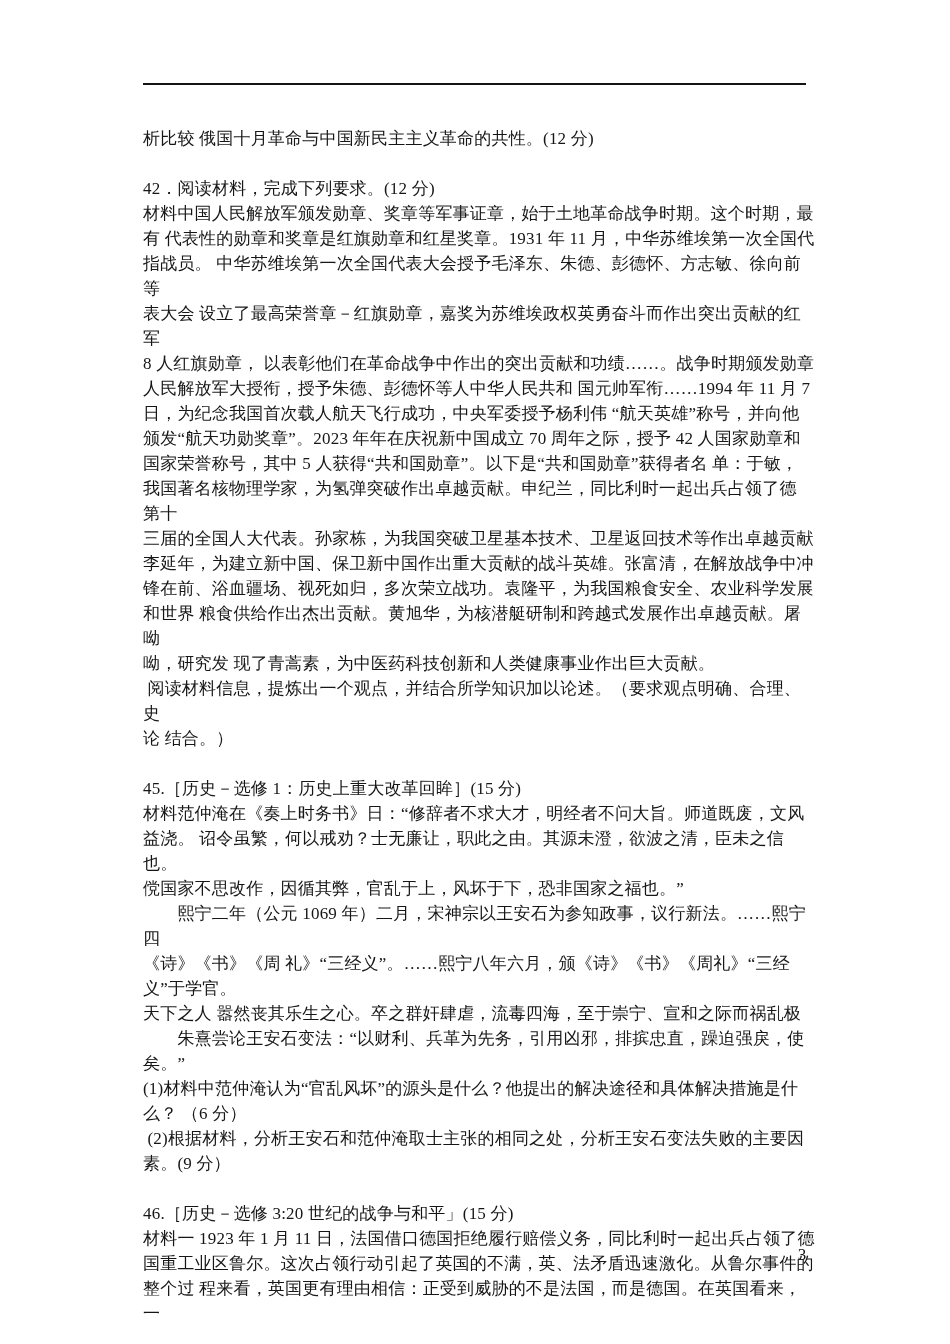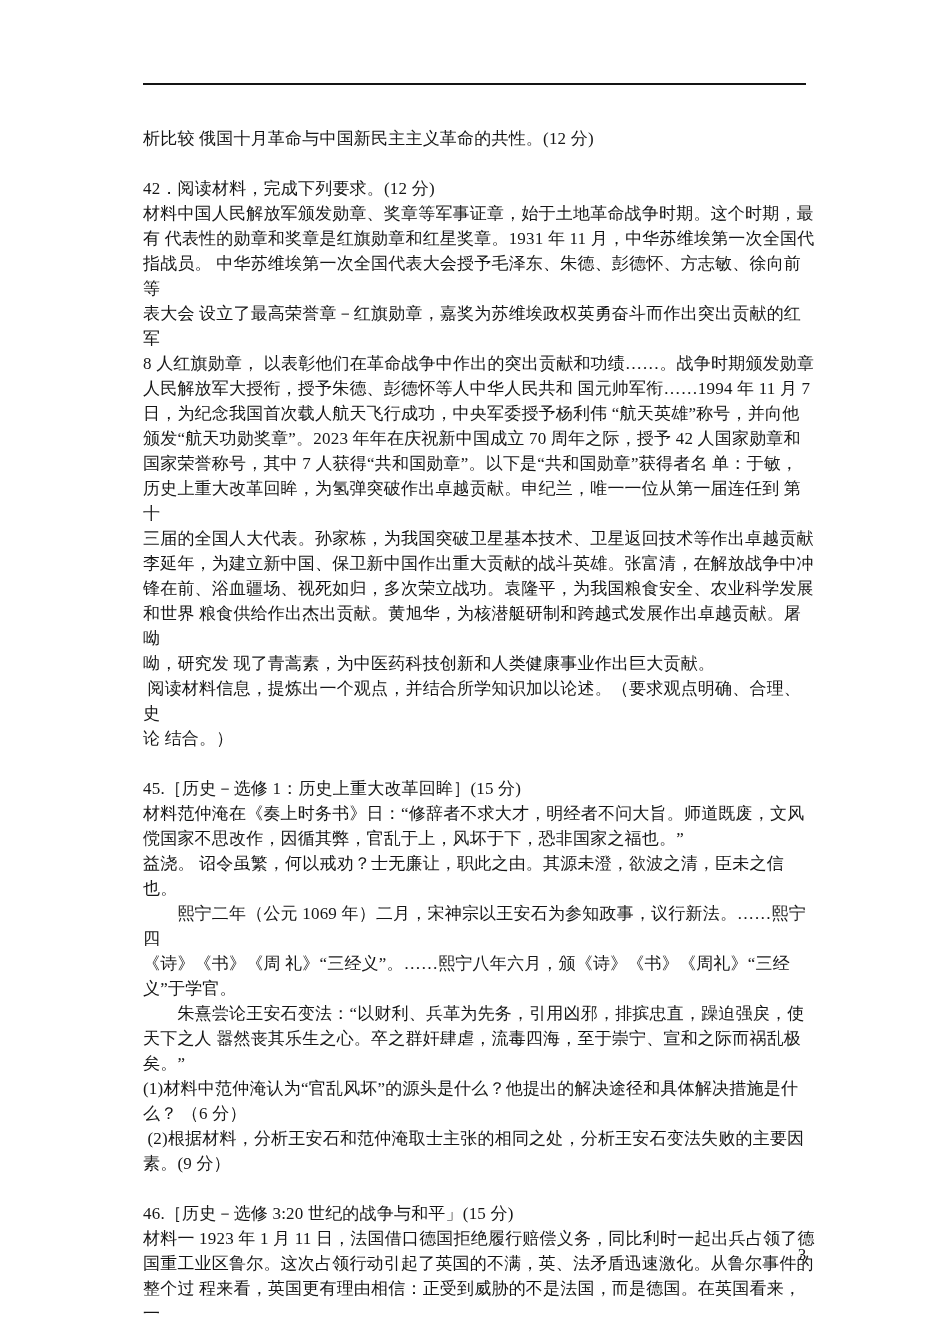--- a/index.html
+++ b/index.html
@@ -61,40 +61,40 @@
 
     <div class="line">42．阅读材料，完成下列要求。(12 分)</div>
     <div class="line">材料中国人民解放军颁发勋章、奖章等军事证章，始于土地革命战争时期。这个时期，最</div>
     <div class="line">有 代表性的勋章和奖章是红旗勋章和红星奖章。1931 年 11 月，中华苏维埃第一次全国代</div>
     <div class="line">指战员。 中华苏维埃第一次全国代表大会授予毛泽东、朱德、彭德怀、方志敏、徐向前等</div>
     <div class="line">表大会 设立了最高荣誉章－红旗勋章，嘉奖为苏维埃政权英勇奋斗而作出突出贡献的红军</div>
     <div class="line">8 人红旗勋章， 以表彰他们在革命战争中作出的突出贡献和功绩……。战争时期颁发勋章</div>
     <div class="line">人民解放军大授衔，授予朱德、彭德怀等人中华人民共和 国元帅军衔……1994 年 11 月 7</div>
     <div class="line">日，为纪念我国首次载人航天飞行成功，中央军委授予杨利伟 “航天英雄”称号，并向他</div>
     <div class="line">颁发“航天功勋奖章”。2023 年年在庆祝新中国成立 70 周年之际，授予 42 人国家勋章和</div>
-    <div class="line">国家荣誉称号，其中 7 人获得“共和国勋章”。以下是“共和国勋章”获得者名 单：于敏，</div>
-    <div class="line">历史上重大改革回眸，为氢弹突破作出卓越贡献。申纪兰，唯一一位从第一届连任到 第十</div>
+    <div class="line">国家荣誉称号，其中 5 人获得“共和国勋章”。以下是“共和国勋章”获得者名 单：于敏，</div>
+    <div class="line">我国著名核物理学家，为氢弹突破作出卓越贡献。申纪兰，同比利时一起出兵占领了德 第十</div>
     <div class="line">三届的全国人大代表。孙家栋，为我国突破卫星基本技术、卫星返回技术等作出卓越贡献</div>
     <div class="line">李延年，为建立新中国、保卫新中国作出重大贡献的战斗英雄。张富清，在解放战争中冲</div>
     <div class="line">锋在前、浴血疆场、视死如归，多次荣立战功。袁隆平，为我国粮食安全、农业科学发展</div>
     <div class="line">和世界 粮食供给作出杰出贡献。黄旭华，为核潜艇研制和跨越式发展作出卓越贡献。屠呦</div>
     <div class="line">呦，研究发 现了青蒿素，为中医药科技创新和人类健康事业作出巨大贡献。</div>
     <div class="line"> 阅读材料信息，提炼出一个观点，并结合所学知识加以论述。（要求观点明确、合理、史</div>
     <div class="line">论 结合。）</div>
     <div class="line blank"></div>
 
     <div class="line">45.［历史－选修 1：历史上重大改革回眸］(15 分)</div>
     <div class="line">材料范仲淹在《奏上时务书》日：“修辞者不求大才，明经者不问大旨。师道既废，文风</div>
+    <div class="line">益浇。 诏令虽繁，何以戒劝？士无廉让，职此之由。其源未澄，欲波之清，臣未之信也。</div>
     <div class="line">傥国家不思改作，因循其弊，官乱于上，风坏于下，恐非国家之福也。”</div>
-    <div class="line">益浇。 诏令虽繁，何以戒劝？士无廉让，职此之由。其源未澄，欲波之清，臣未之信也。</div>
     <div class="line">　　熙宁二年（公元 1069 年）二月，宋神宗以王安石为参知政事，议行新法。……熙宁四</div>
     <div class="line">《诗》《书》《周 礼》“三经义”。……熙宁八年六月，颁《诗》《书》《周礼》“三经</div>
     <div class="line">义”于学官。</div>
+    <div class="line">天下之人 嚣然丧其乐生之心。卒之群奸肆虐，流毒四海，至于崇宁、宣和之际而祸乱极</div>
     <div class="line">　　朱熹尝论王安石变法：“以财利、兵革为先务，引用凶邪，排摈忠直，躁迫强戾，使</div>
-    <div class="line">天下之人 嚣然丧其乐生之心。卒之群奸肆虐，流毒四海，至于崇宁、宣和之际而祸乱极</div>
     <div class="line">矣。”</div>
     <div class="line">(1)材料中范仲淹认为“官乱风坏”的源头是什么？他提出的解决途径和具体解决措施是什</div>
     <div class="line">么？ （6 分）</div>
     <div class="line"> (2)根据材料，分析王安石和范仲淹取士主张的相同之处，分析王安石变法失败的主要因</div>
     <div class="line">素。(9 分）</div>
     <div class="line blank"></div>
 
     <div class="line">46.［历史－选修 3:20 世纪的战争与和平」(15 分)</div>
     <div class="line">材料一 1923 年 1 月 11 日，法国借口德国拒绝履行赔偿义务，同比利时一起出兵占领了德</div>
     <div class="line">国重工业区鲁尔。这次占领行动引起了英国的不满，英、法矛盾迅速激化。从鲁尔事件的</div>

